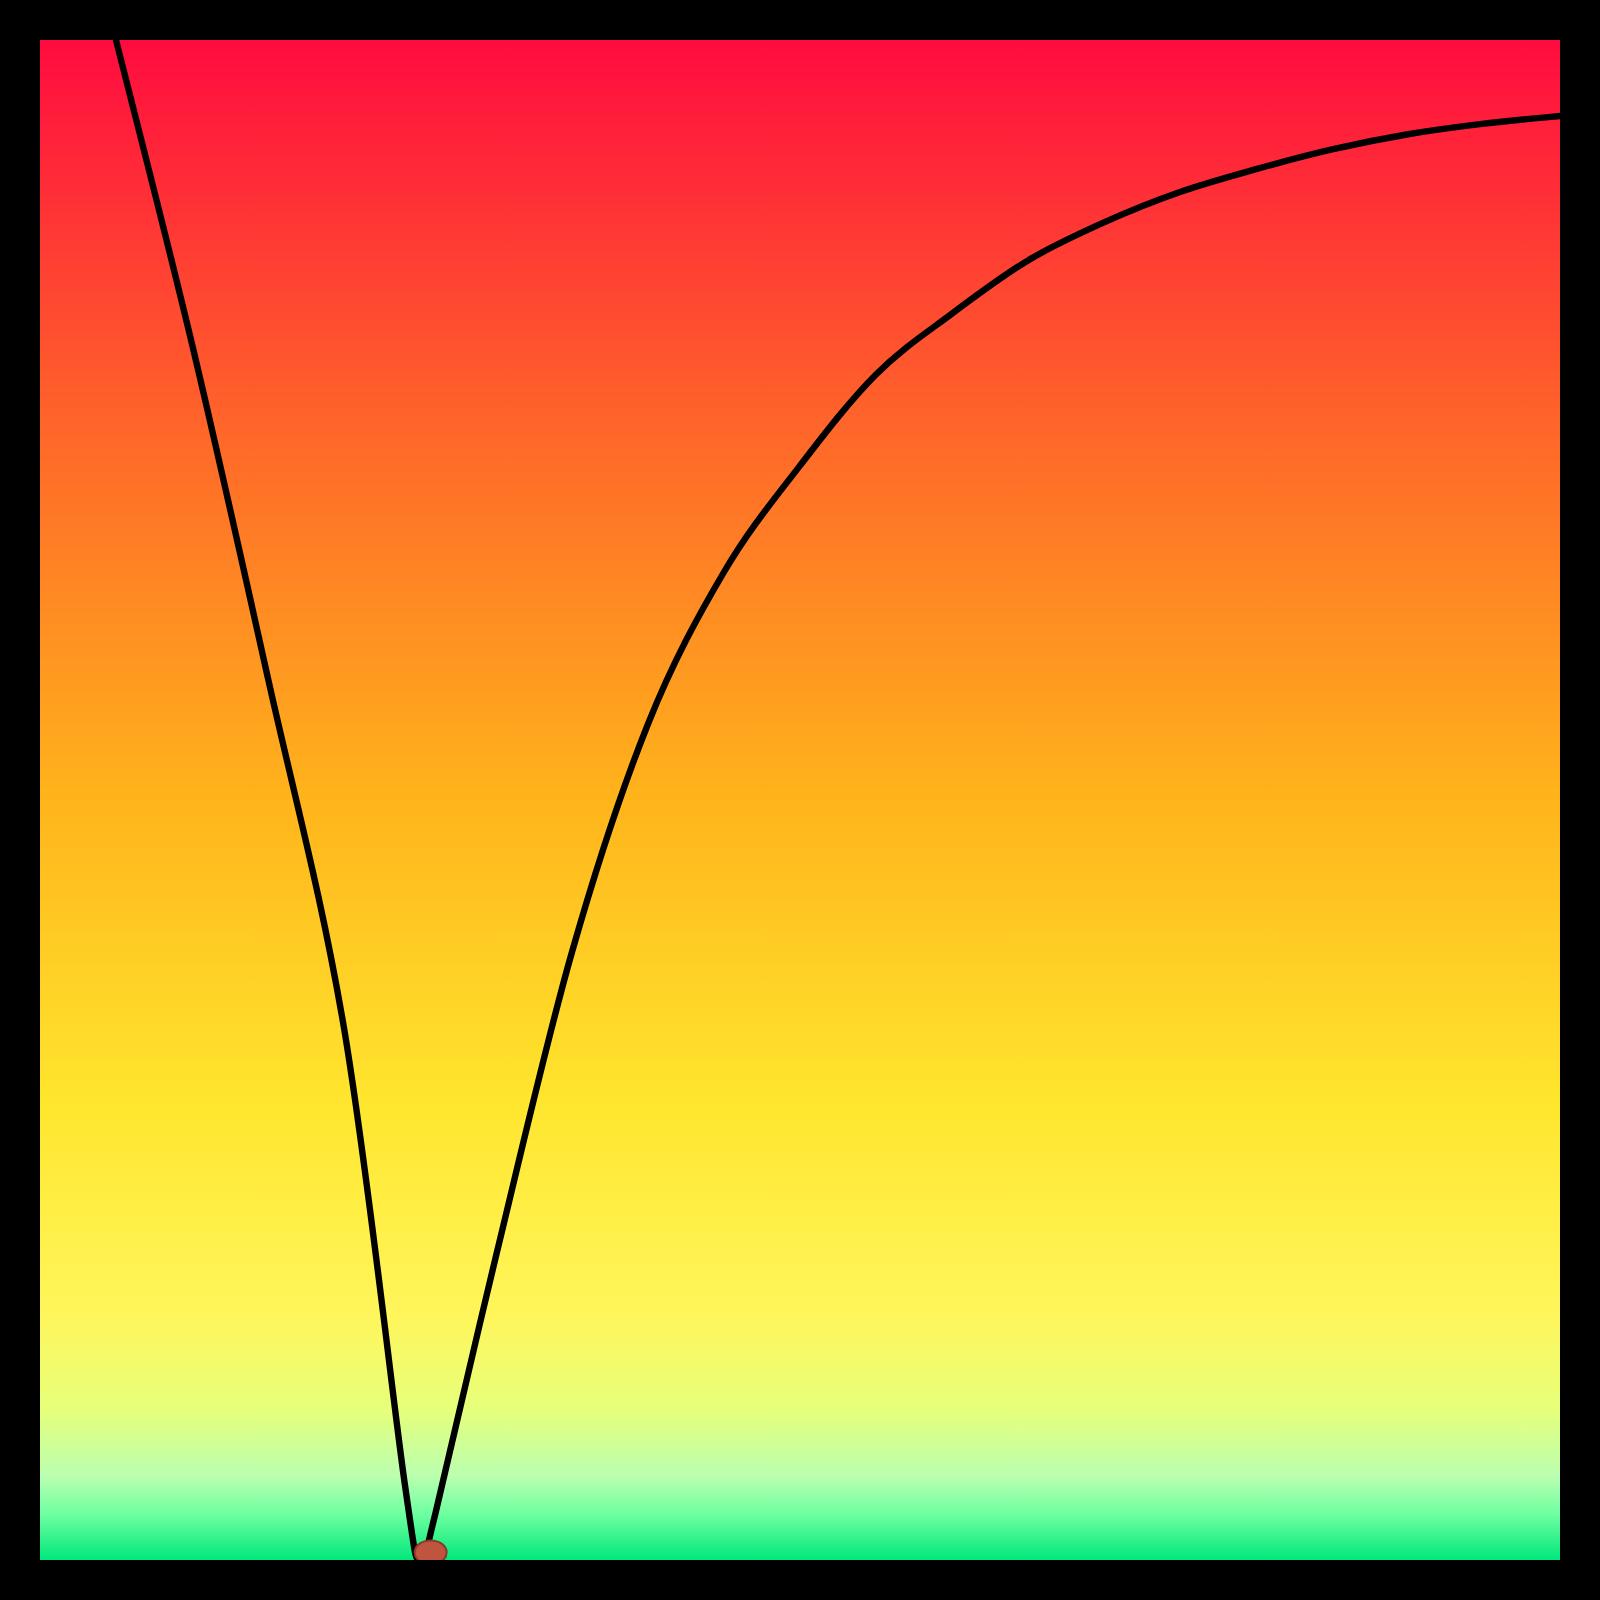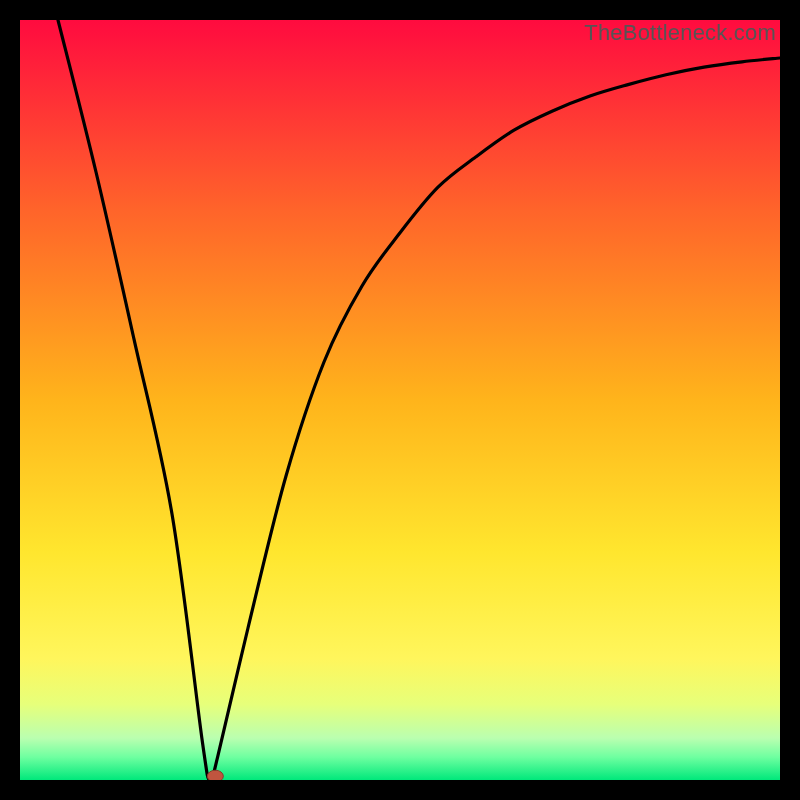--- a/index.html
+++ b/index.html
@@ -53,14 +53,13 @@
           <stop offset="90.00%" stop-color="#e7ff7a"></stop>
           <stop offset="94.50%" stop-color="#baffb0"></stop>
           <stop offset="97.00%" stop-color="#6effa0"></stop>
           <stop offset="100.00%" stop-color="#00e87b"></stop>
         </linearGradient>
     </defs>
     <rect x="0" y="0" width="760" height="760" fill="url(#bg-grad)"></rect>
     <path id="curve-path" fill="none" stroke="#000" stroke-width="3.2" stroke-linecap="round" stroke-linejoin="round" d="M 38.00 0.00 C 44.33 25.33 63.33 98.80 76.00 152.00 C 88.67 205.20 101.33 262.20 114.00 319.20 C 126.67 376.20 140.60 426.87 152.00 494.00 C 163.40 561.13 176.07 677.67 182.40 722.00 C 188.73 766.33 187.47 757.47 190.00 760.00 C 192.53 762.53 191.27 762.53 197.60 737.20 C 203.93 711.87 216.60 654.87 228.00 608.00 C 239.40 561.13 253.33 500.33 266.00 456.00 C 278.67 411.67 291.33 373.67 304.00 342.00 C 316.67 310.33 329.33 287.53 342.00 266.00 C 354.67 244.47 367.33 229.27 380.00 212.80 C 392.67 196.33 405.33 179.87 418.00 167.20 C 430.67 154.53 443.33 146.30 456.00 136.80 C 468.67 127.30 481.33 117.80 494.00 110.20 C 506.67 102.60 519.33 96.90 532.00 91.20 C 544.67 85.50 557.33 80.43 570.00 76.00 C 582.67 71.57 595.33 68.15 608.00 64.60 C 620.67 61.05 633.33 57.63 646.00 54.72 C 658.67 51.81 671.33 49.27 684.00 47.12 C 696.67 44.97 709.33 43.32 722.00 41.80 C 734.67 40.28 753.67 38.63 760.00 38.00"></path>
     <ellipse id="marker-dot" rx="8" ry="6" fill="#c0553f" stroke="#8a3a2b" stroke-width="1" cx="195.32" cy="756.20"></ellipse>
   </svg>
-  <div class="watermark">TheBottleneck.com</div>
 </div>
 
 </body></html>

